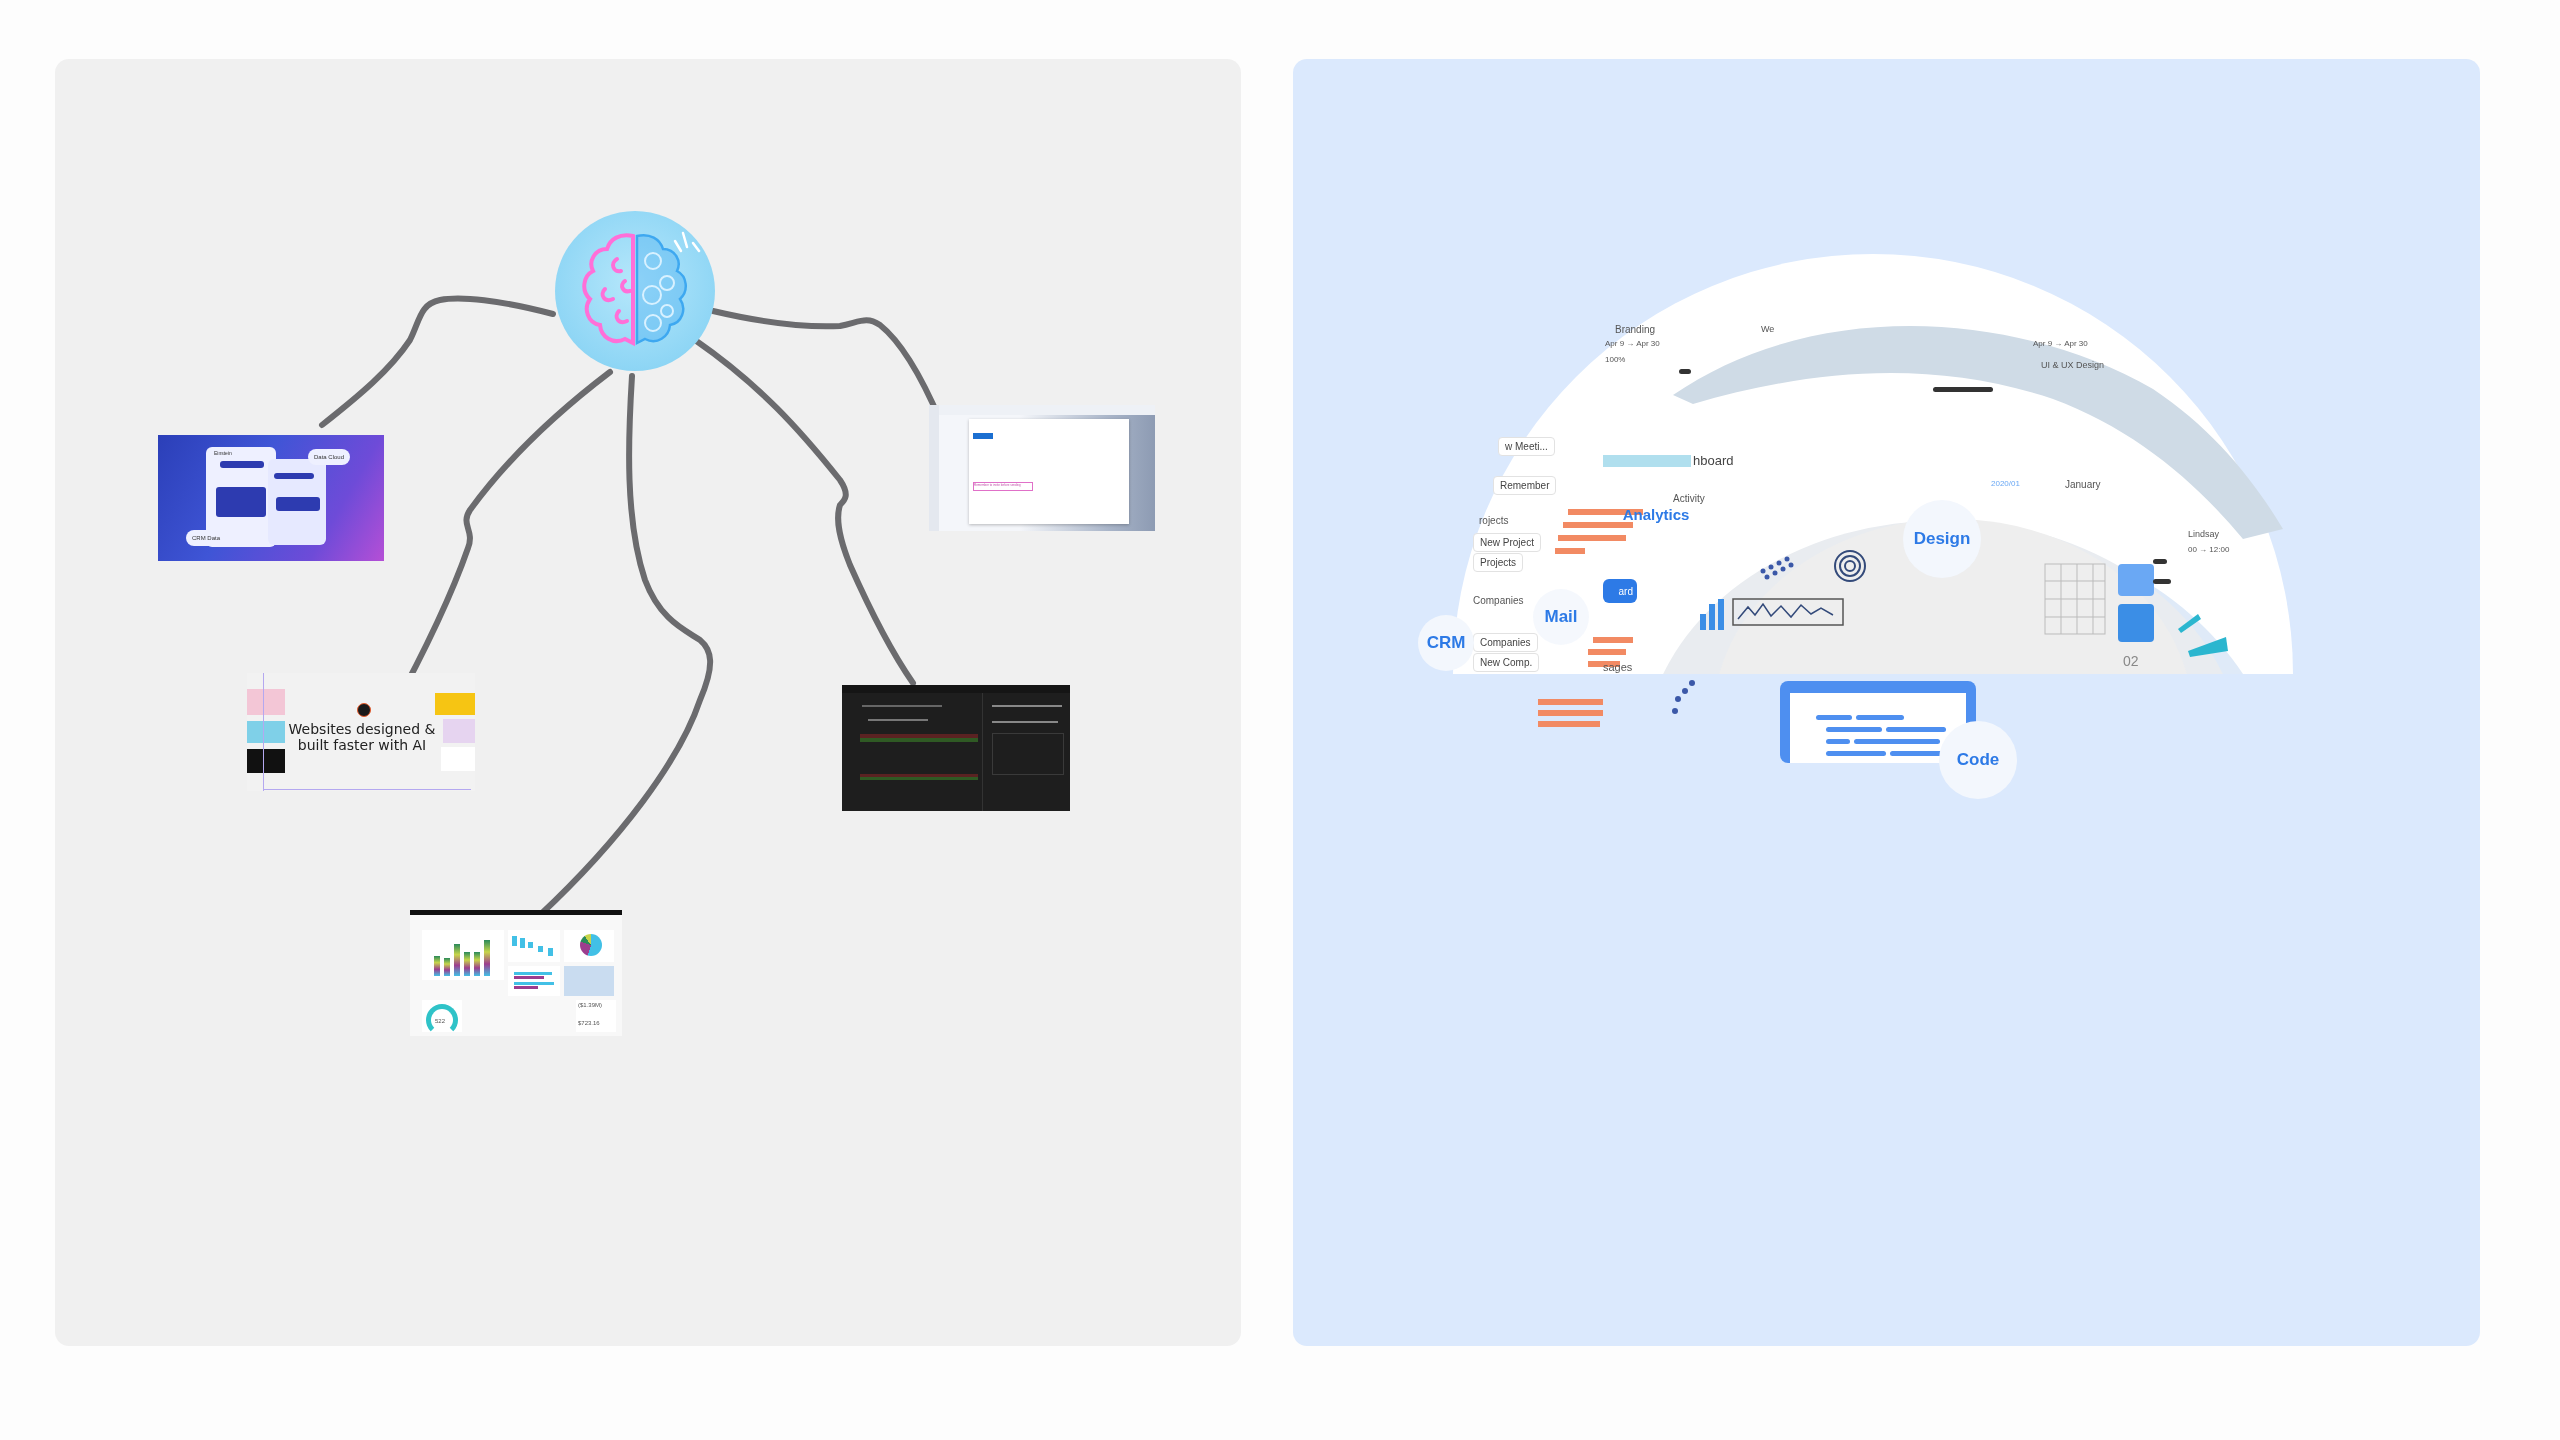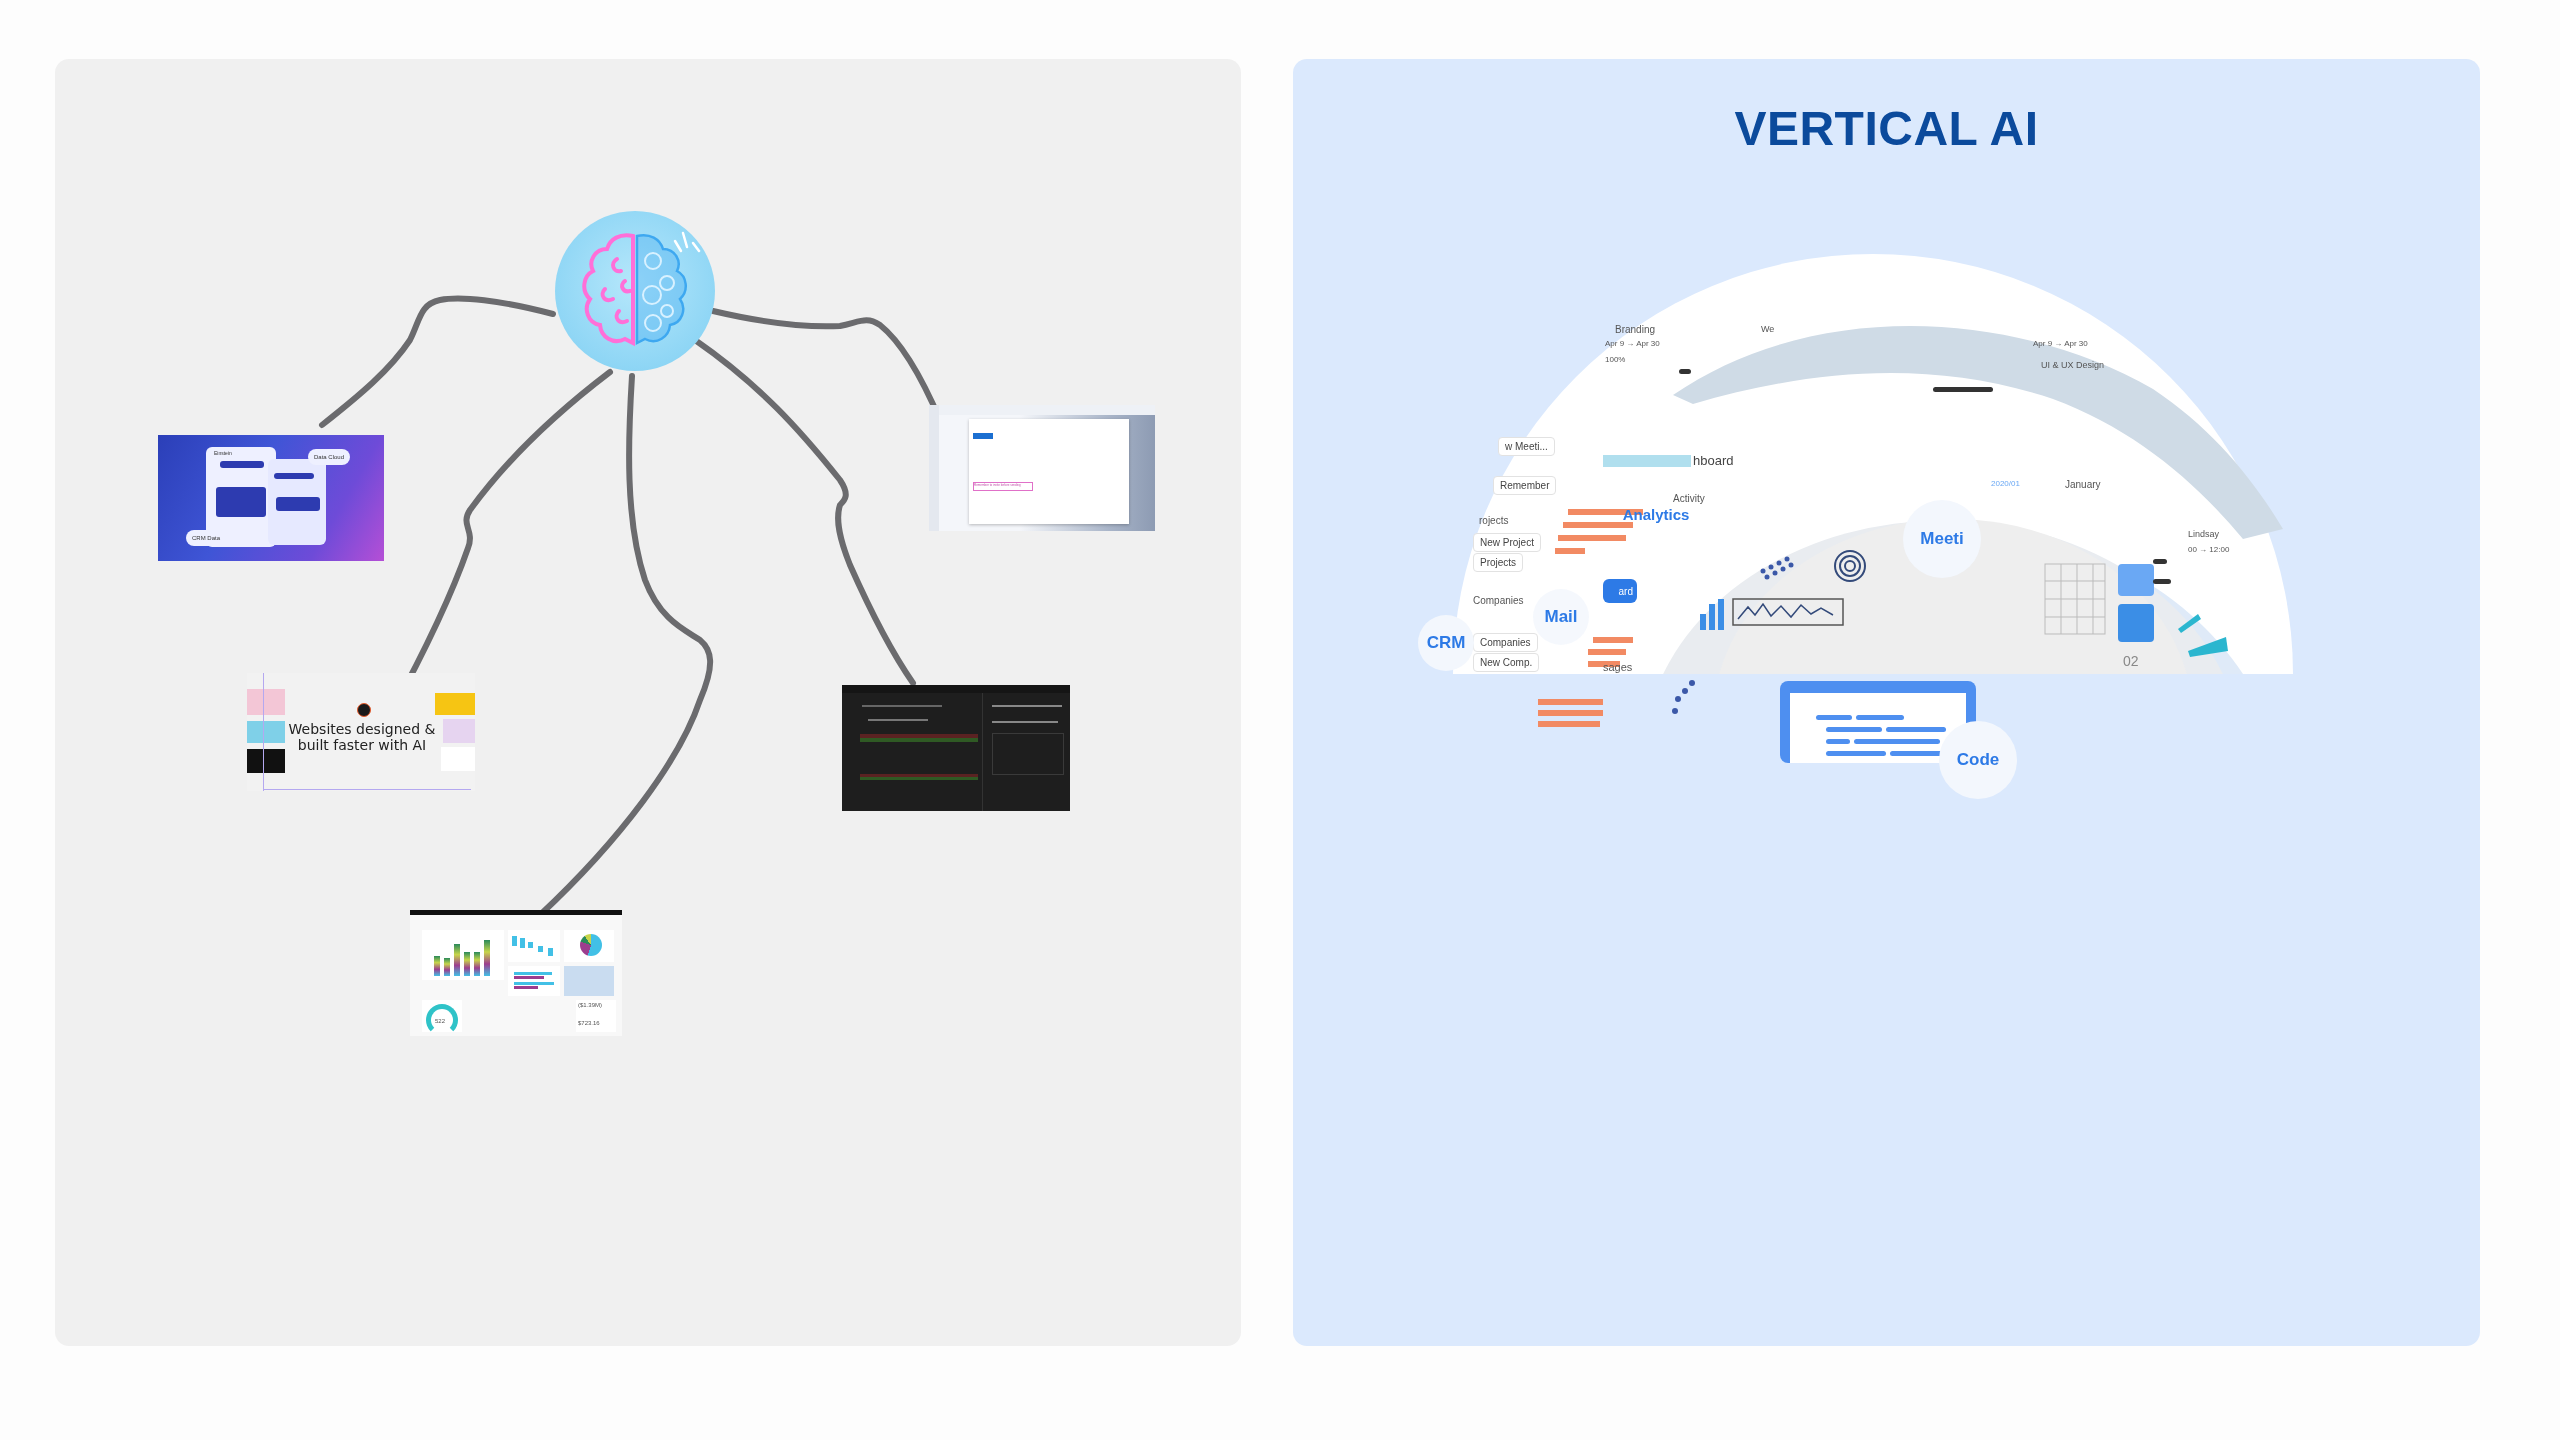--- a/index.html
+++ b/index.html
@@ -148,21 +148,20 @@
     <div style="position:absolute;left:4px;top:4px;width:32px;height:32px;border-radius:50%;border:5px solid #2fc3c8;border-bottom-color:transparent;border-left-color:#2fc3c8;box-sizing:border-box;"></div>
     <span class="tlabel" style="left:13px;top:18px;font-size:6px;color:#555;">522</span>
   </div>
   <div style="position:absolute;left:166px;top:90px;width:40px;height:32px;background:#fff;">
     <span class="tlabel" style="left:2px;top:2px;font-size:6px;color:#555;">($1.39M)</span>
     <span class="tlabel" style="left:2px;top:20px;font-size:6px;color:#555;">$723.16</span>
   </div>
 </div>
 
 <div id="right-panel" class="panel">
-  <div id="va-title">VERTICAL AI</div>
 
   <svg width="1187" height="800">
     <defs>
       <clipPath id="lowerClip">
           <rect x="0" y="0" width="1187" height="615"></rect>
         </clipPath>
     </defs>
     <g clip-path="url(#lowerClip)">
 
       <path d="M160,615 A420,420 0 0 1 1000,615 Z" fill="#ffffff"></path>
@@ -286,18 +285,18 @@
   <div class="bubble" style="left:125px;top:556px;width:56px;height:56px;font-size:17px;">
     <span>CRM</span>
   </div>
   <div class="bubble" style="left:240px;top:530px;width:56px;height:56px;font-size:17px;background:rgba(243,247,253,0.85);">
     <span>Mail</span>
   </div>
   <div class="bubble" style="left:318px;top:440px;width:90px;height:30px;font-size:15px;background:transparent;border-radius:0;">
     <span>Analytics</span>
   </div>
   <div class="bubble" style="left:610px;top:441px;width:78px;height:78px;font-size:17px;">
-    <span>Meeti</span>
+    <span>Design</span>
   </div>
   <div class="bubble" style="left:646px;top:662px;width:78px;height:78px;font-size:17px;">
     <span>Code</span>
   </div>
 </div>
 
 </body></html>

